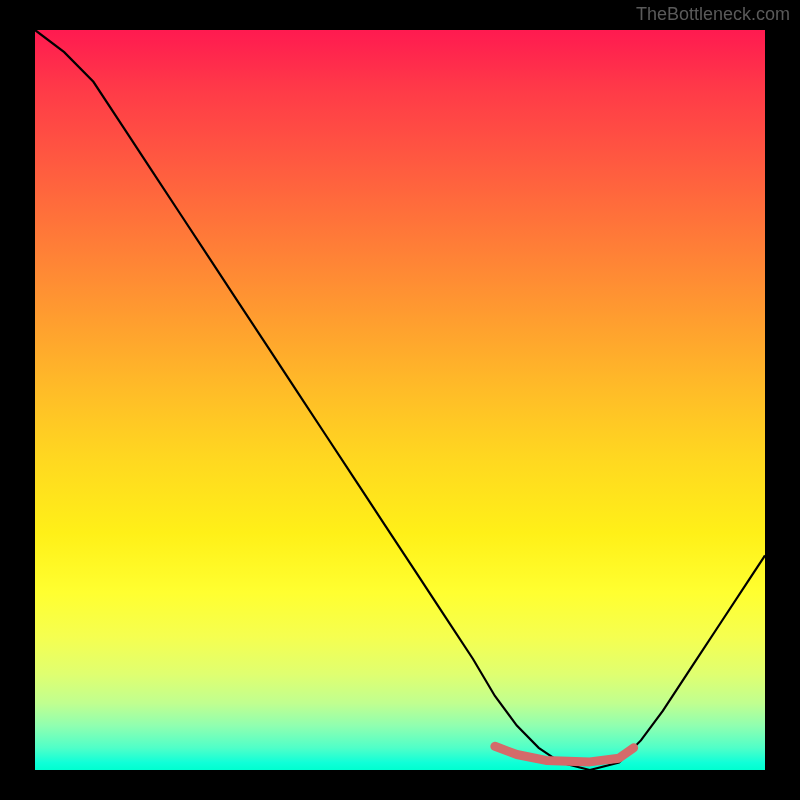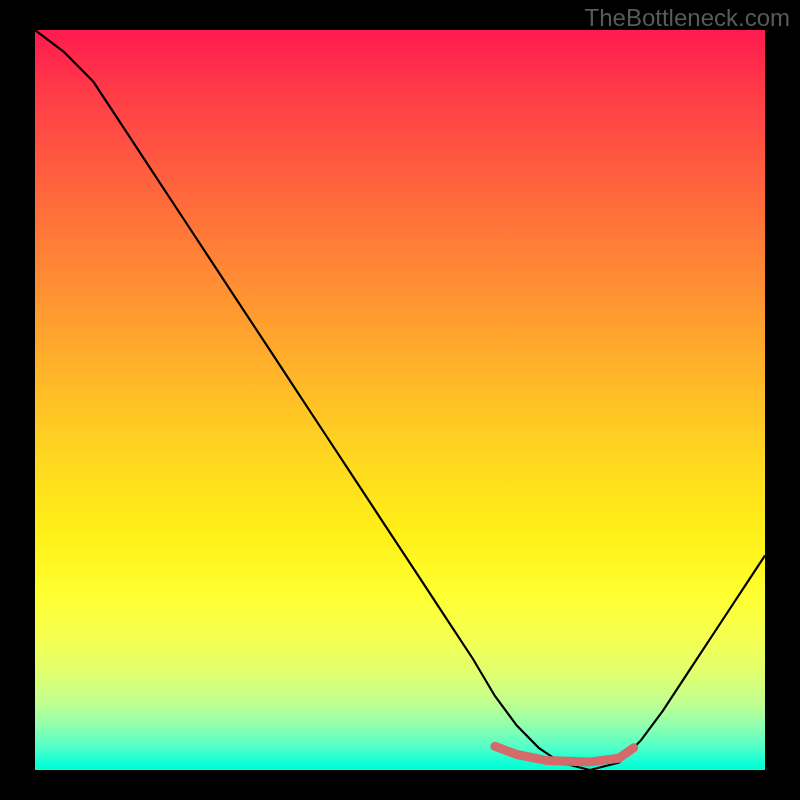--- a/index.html
+++ b/index.html
@@ -9,21 +9,21 @@
     background: #000;
     position: relative;
     font-family: Arial, sans-serif;
     overflow: hidden;
   }
   .watermark {
     position: absolute;
     top: 4px;
     right: 10px;
     color: #5a5a5a;
-    font-size: 24px;
+    font-size: 18px;
     font-weight: 500;
     z-index: 10;
   }
   .plot-area {
     position: absolute;
     left: 35px;
     top: 30px;
     width: 730px;
     height: 740px;
     background: linear-gradient(to bottom,

